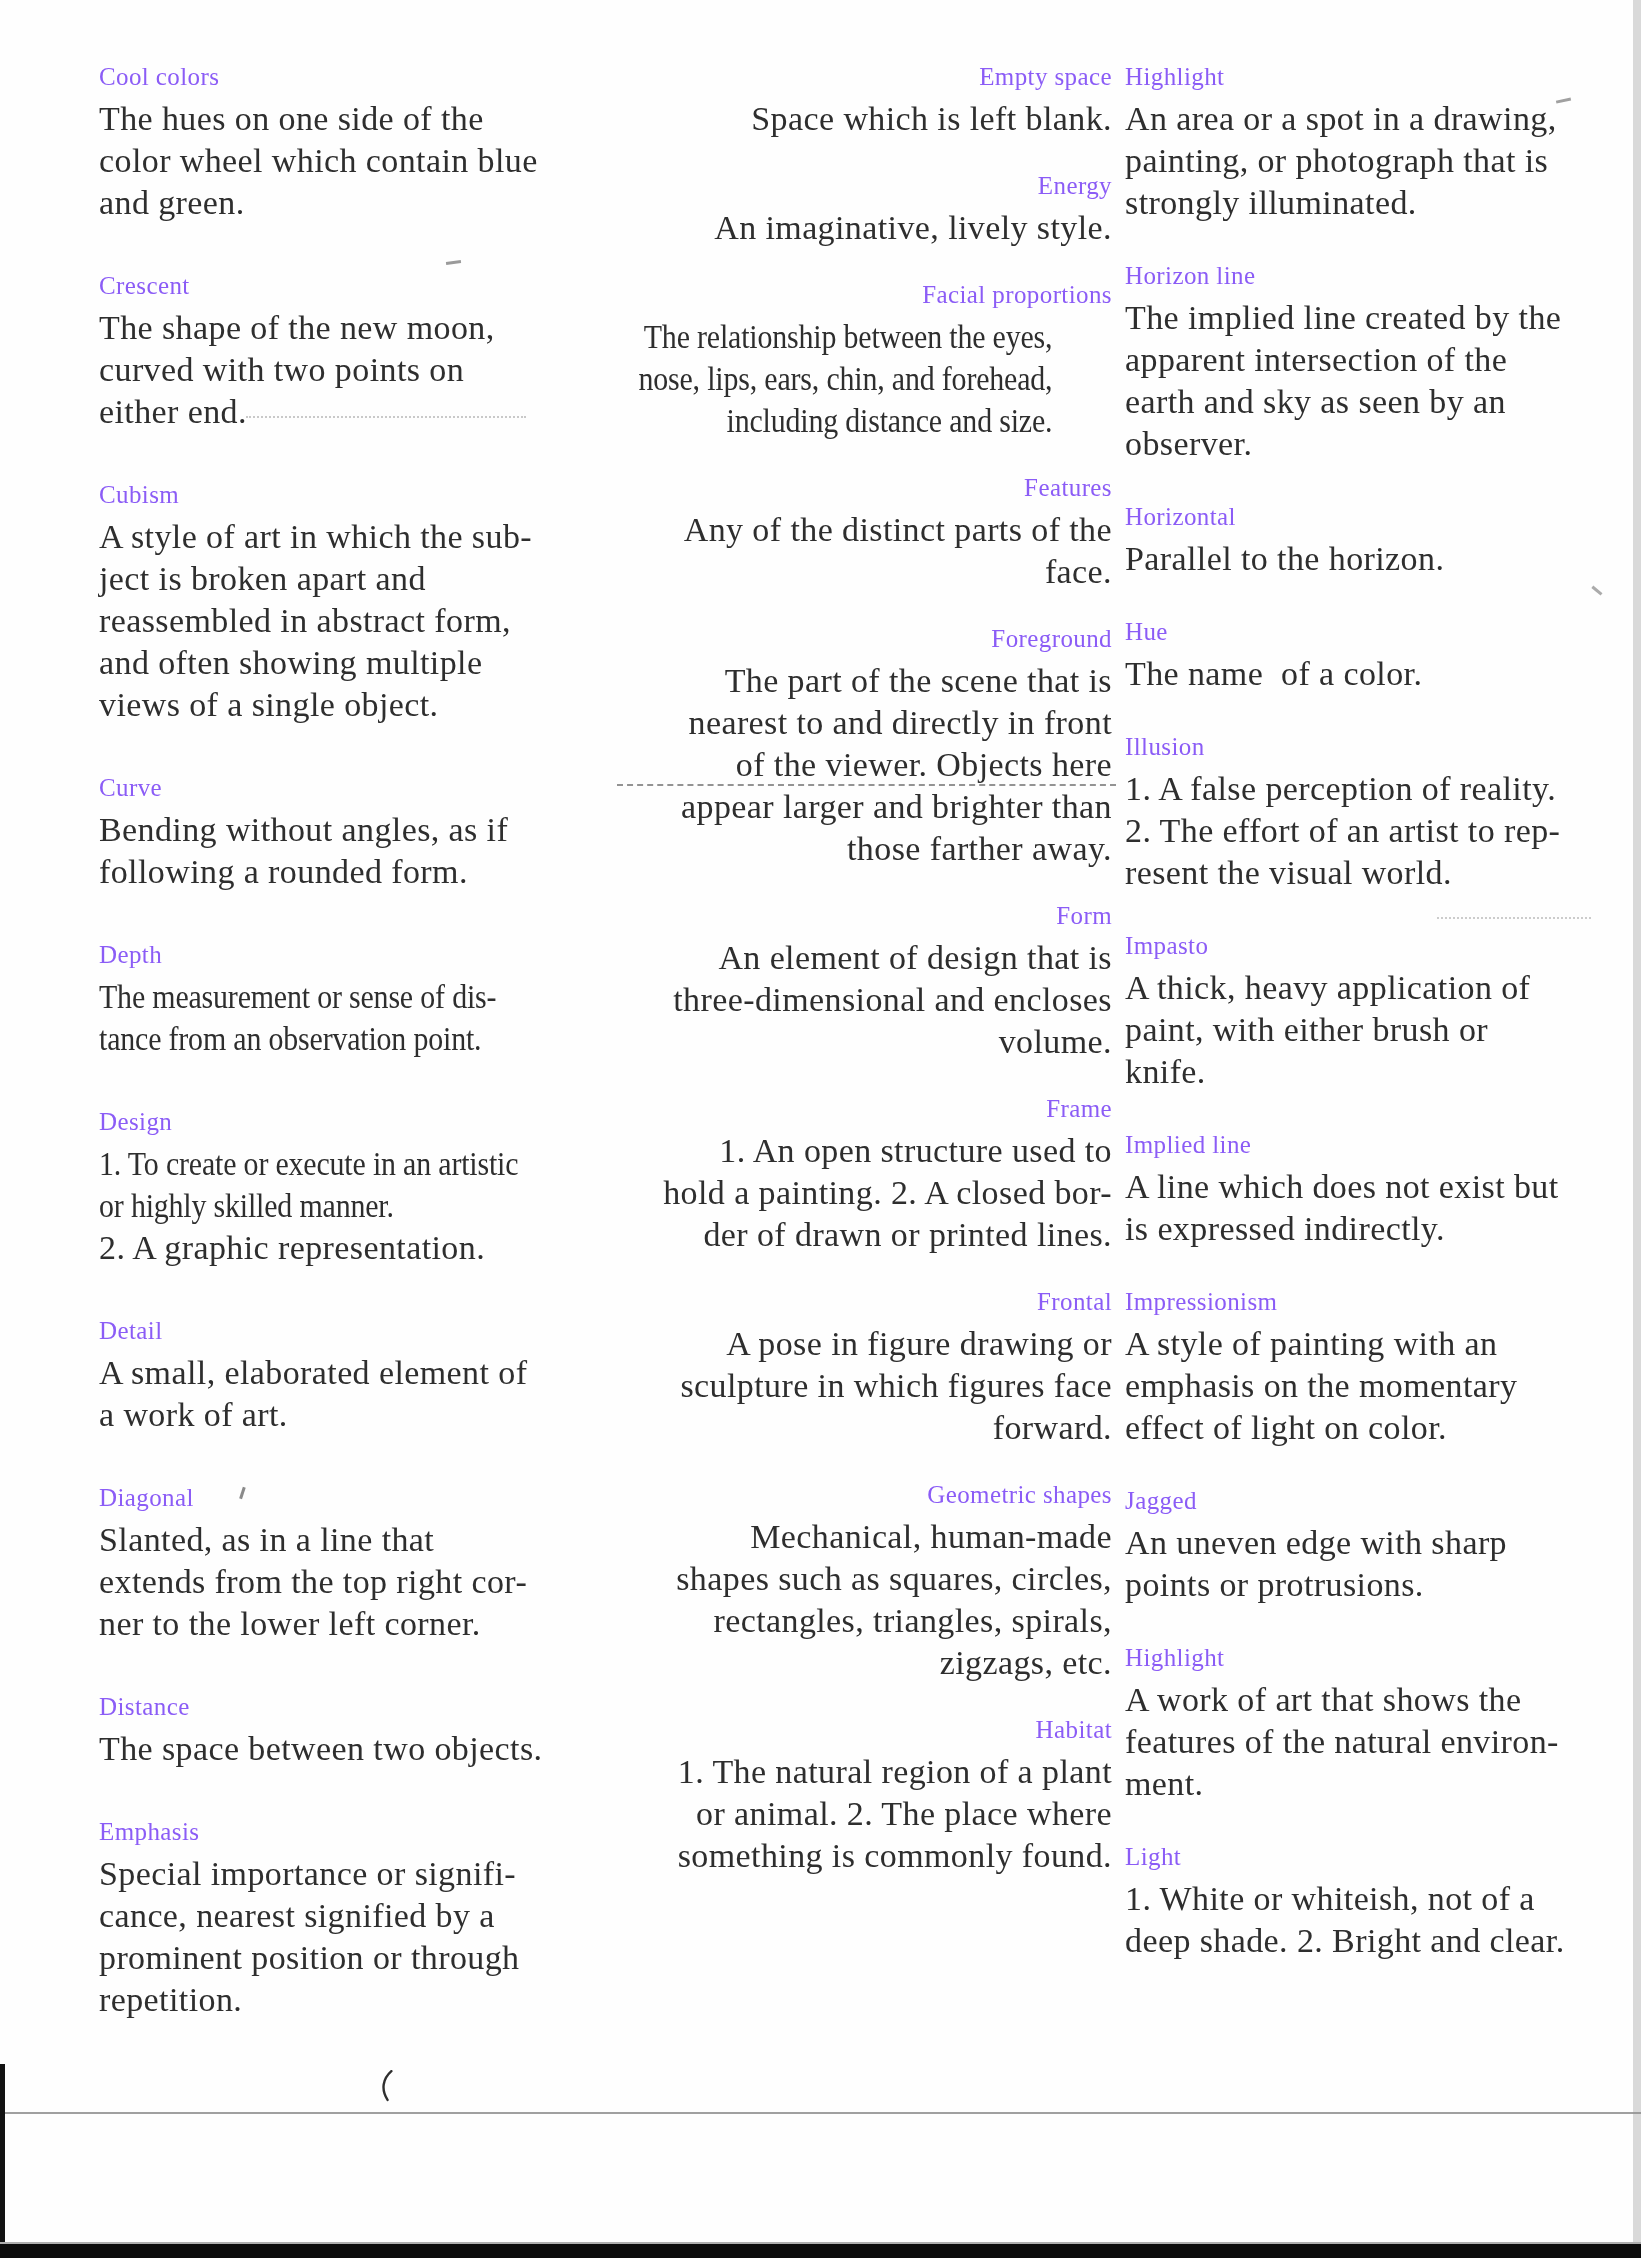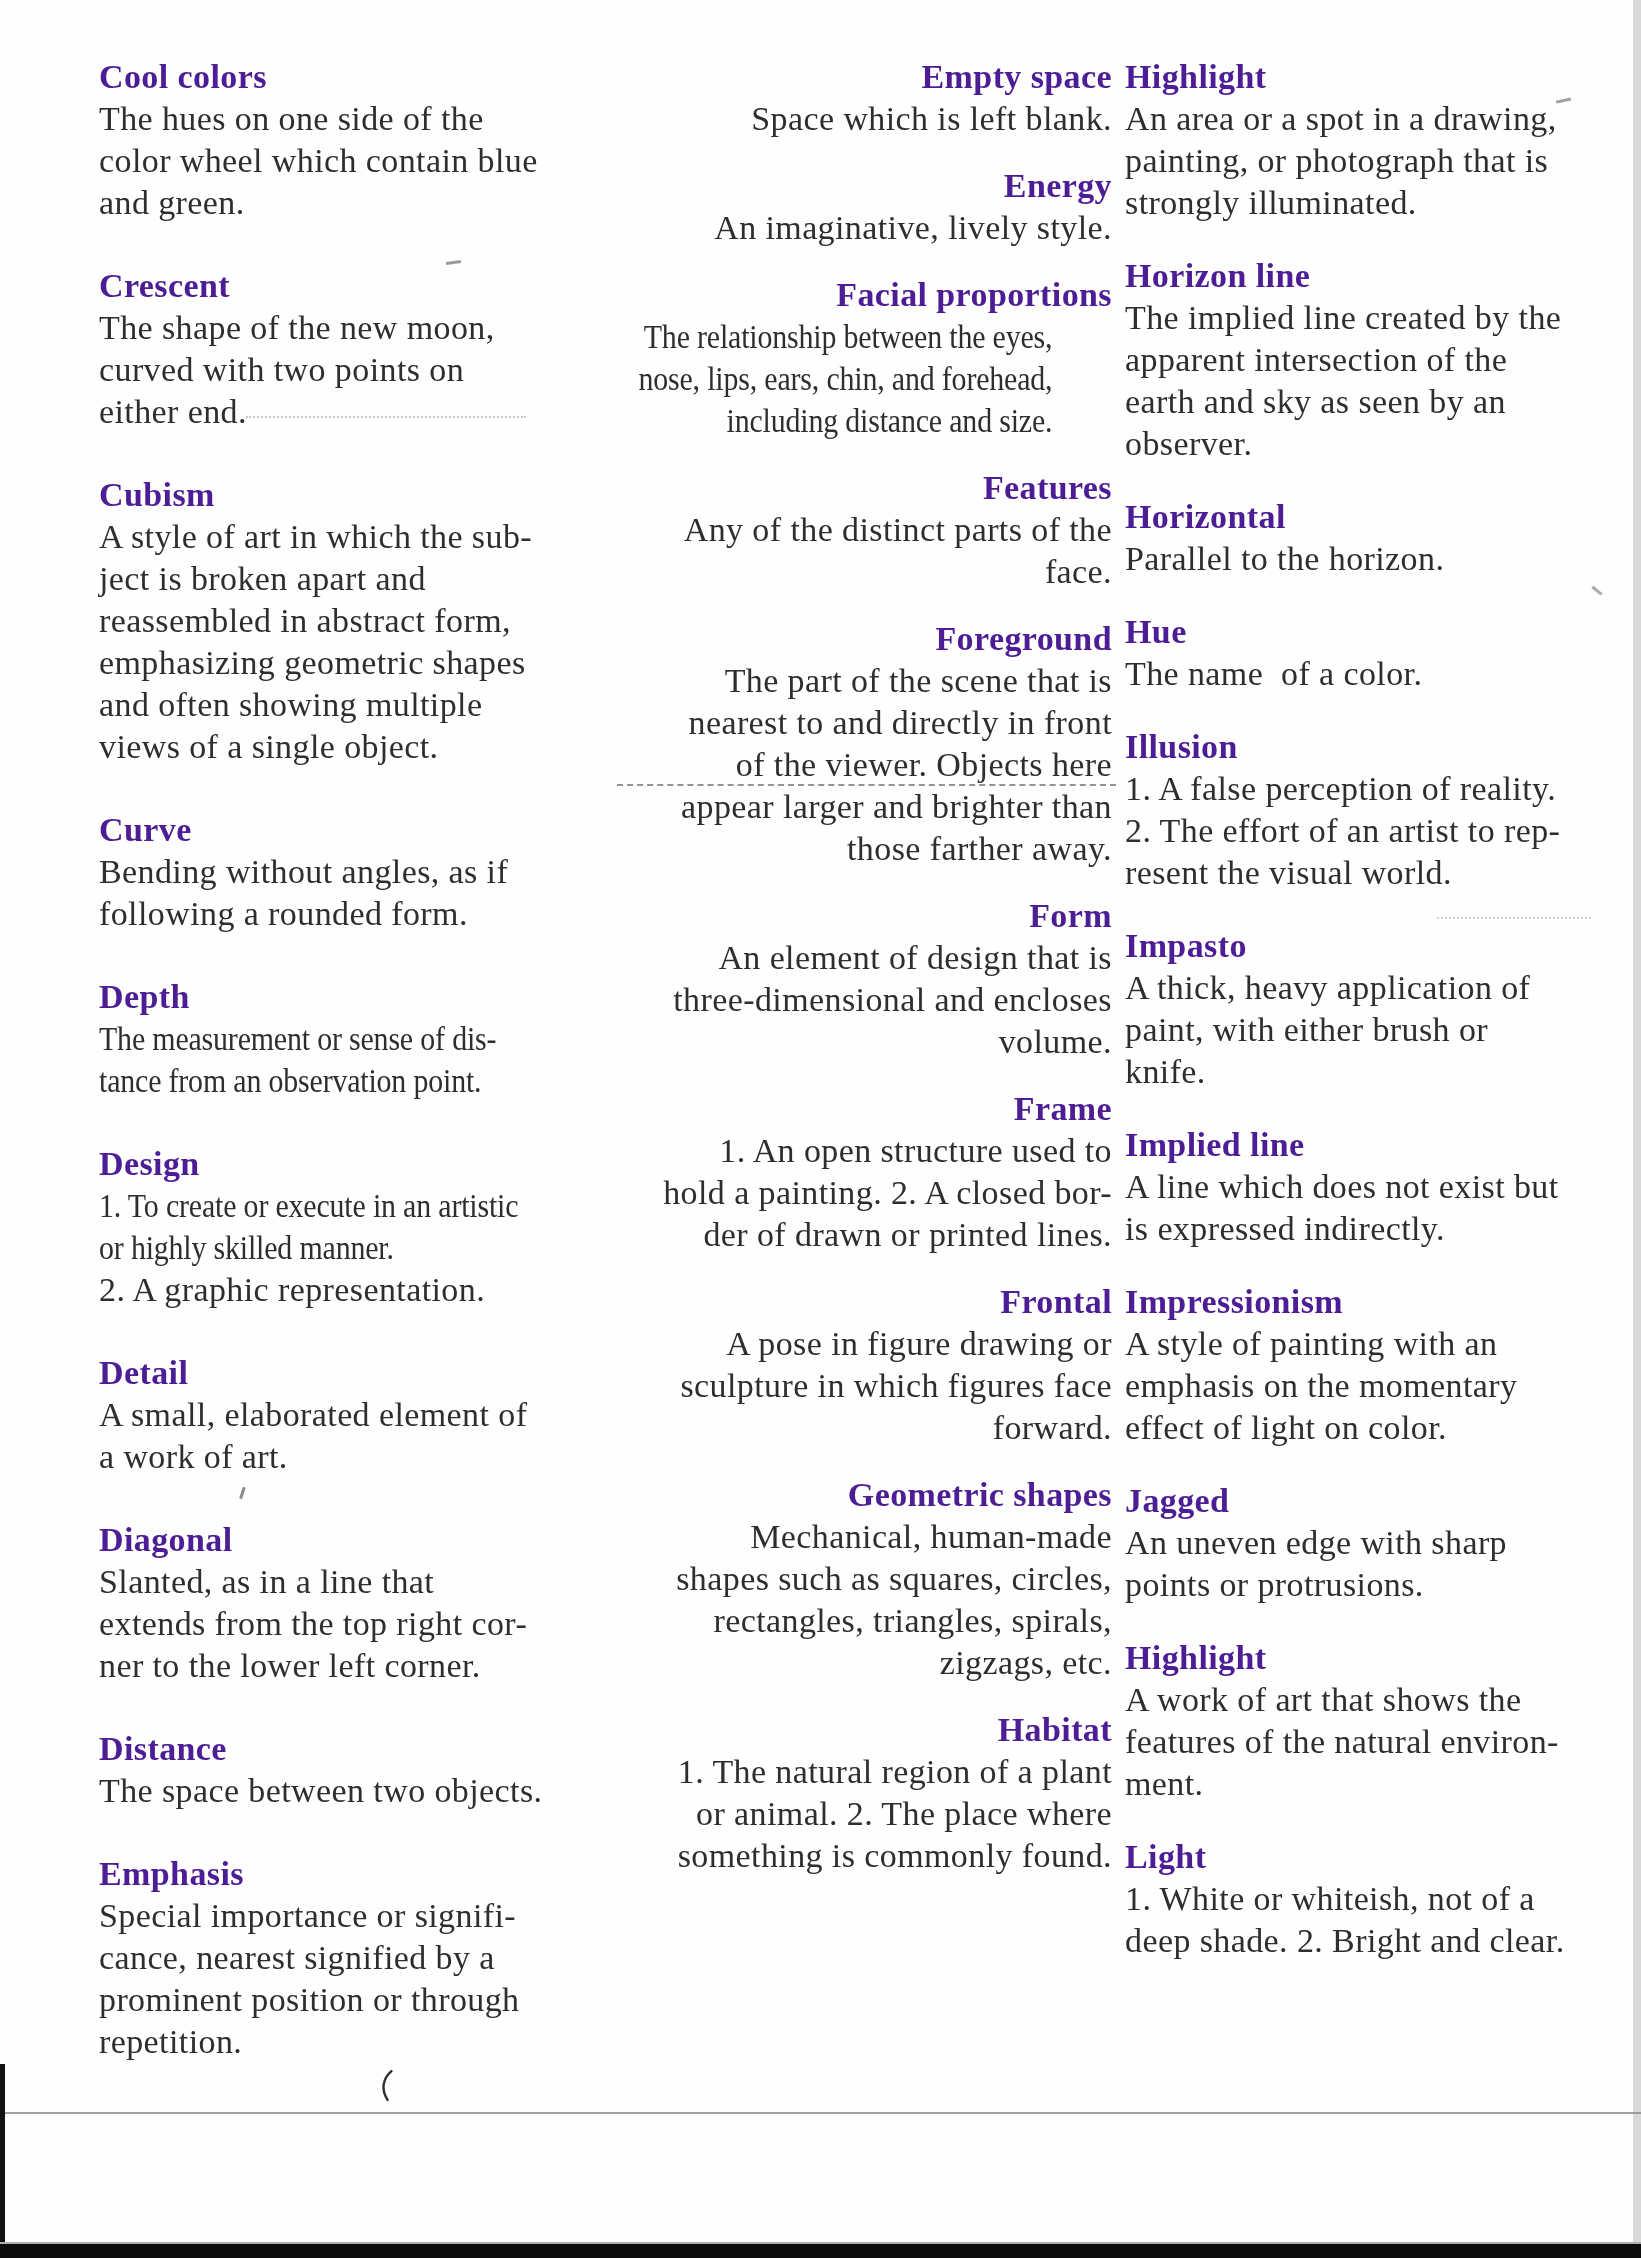--- a/index.html
+++ b/index.html
@@ -14,24 +14,24 @@
   .column { position: absolute; top: 56px; }
   #col-left   { left: 99px;  width: 497px; }
   #col-middle { left: 615px;  width: 497px; }
   #col-right  { left: 1125px; width: 492px; }
 
   .entry { margin-bottom: 41px; }
   #col-middle .entry { margin-bottom: 25px; text-align: right; }
   #col-right  .entry { margin-bottom: 31px; }
 
   .term {
-    font-weight: bold;
-    font-size: 34px;
+    font-weight: normal;
+    font-size: 25px;
     line-height: 42px;
-    color: #4c1d95;
+    color: #8b5cf6;
     letter-spacing: 0.4px;
     white-space: pre;
   }
   .line {
     font-size: 34px;
     line-height: 42px;
     color: #2e2e2e;
     letter-spacing: 0.4px;
     white-space: pre;
   }
@@ -99,21 +99,20 @@
         <div class="term">Crescent</div>
         <div class="line">The shape of the new moon,</div>
         <div class="line">curved with two points on</div>
         <div class="line">either end.</div>
       </div>
       <div class="entry">
         <div class="term">Cubism</div>
         <div class="line">A style of art in which the sub-</div>
         <div class="line">ject is broken apart and</div>
         <div class="line">reassembled in abstract form,</div>
-        <div class="line">emphasizing geometric shapes</div>
         <div class="line">and often showing multiple</div>
         <div class="line">views of a single object.</div>
       </div>
       <div class="entry">
         <div class="term">Curve</div>
         <div class="line">Bending without angles, as if</div>
         <div class="line">following a rounded form.</div>
       </div>
       <div class="entry">
         <div class="term">Depth</div>

